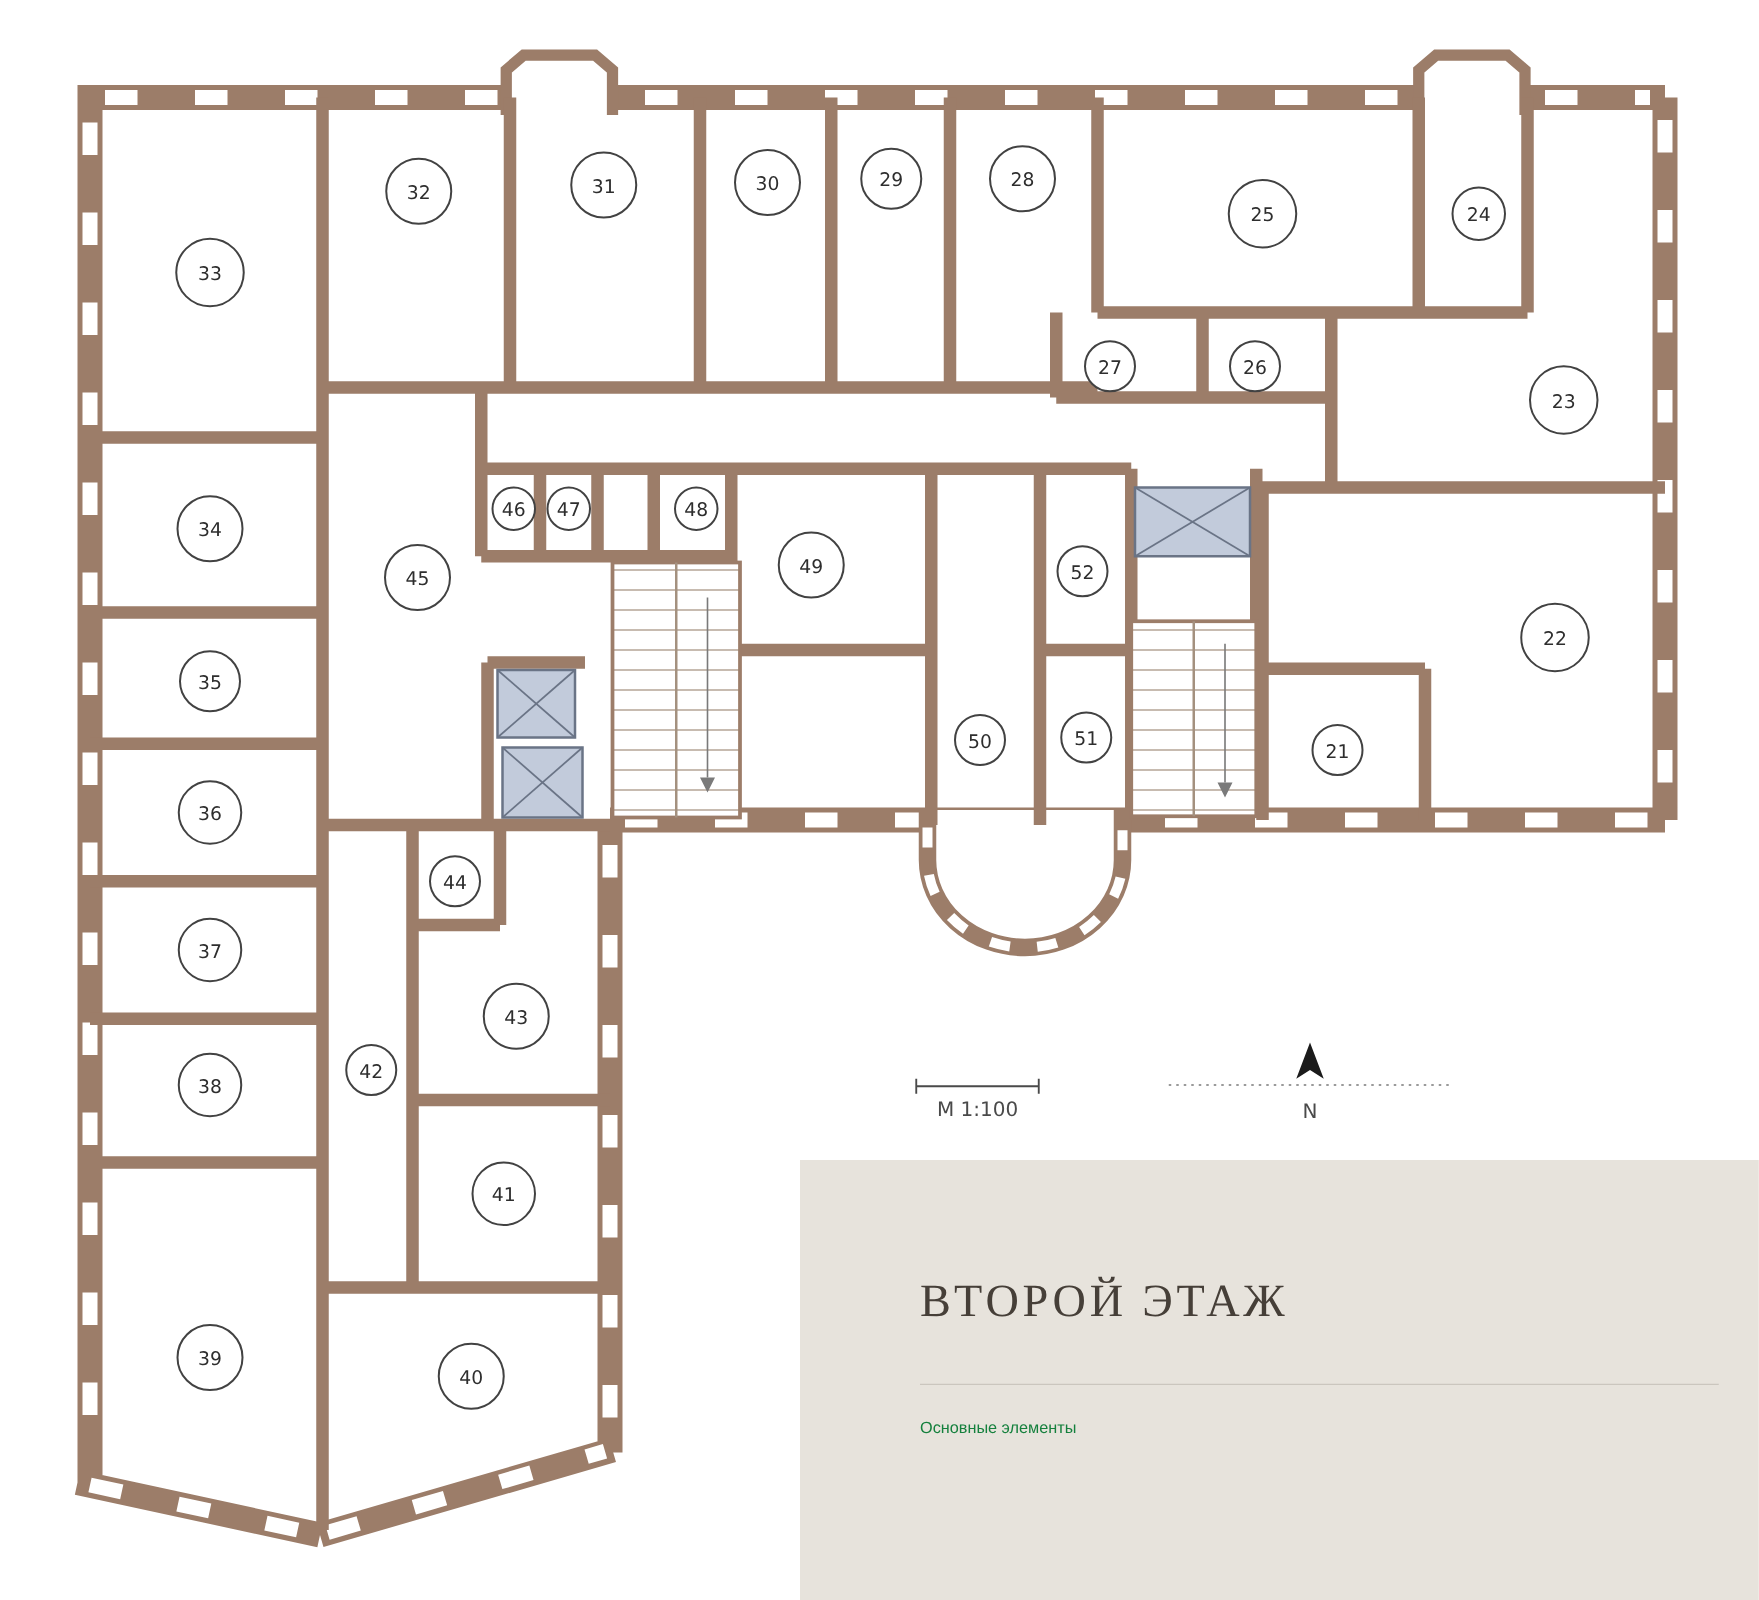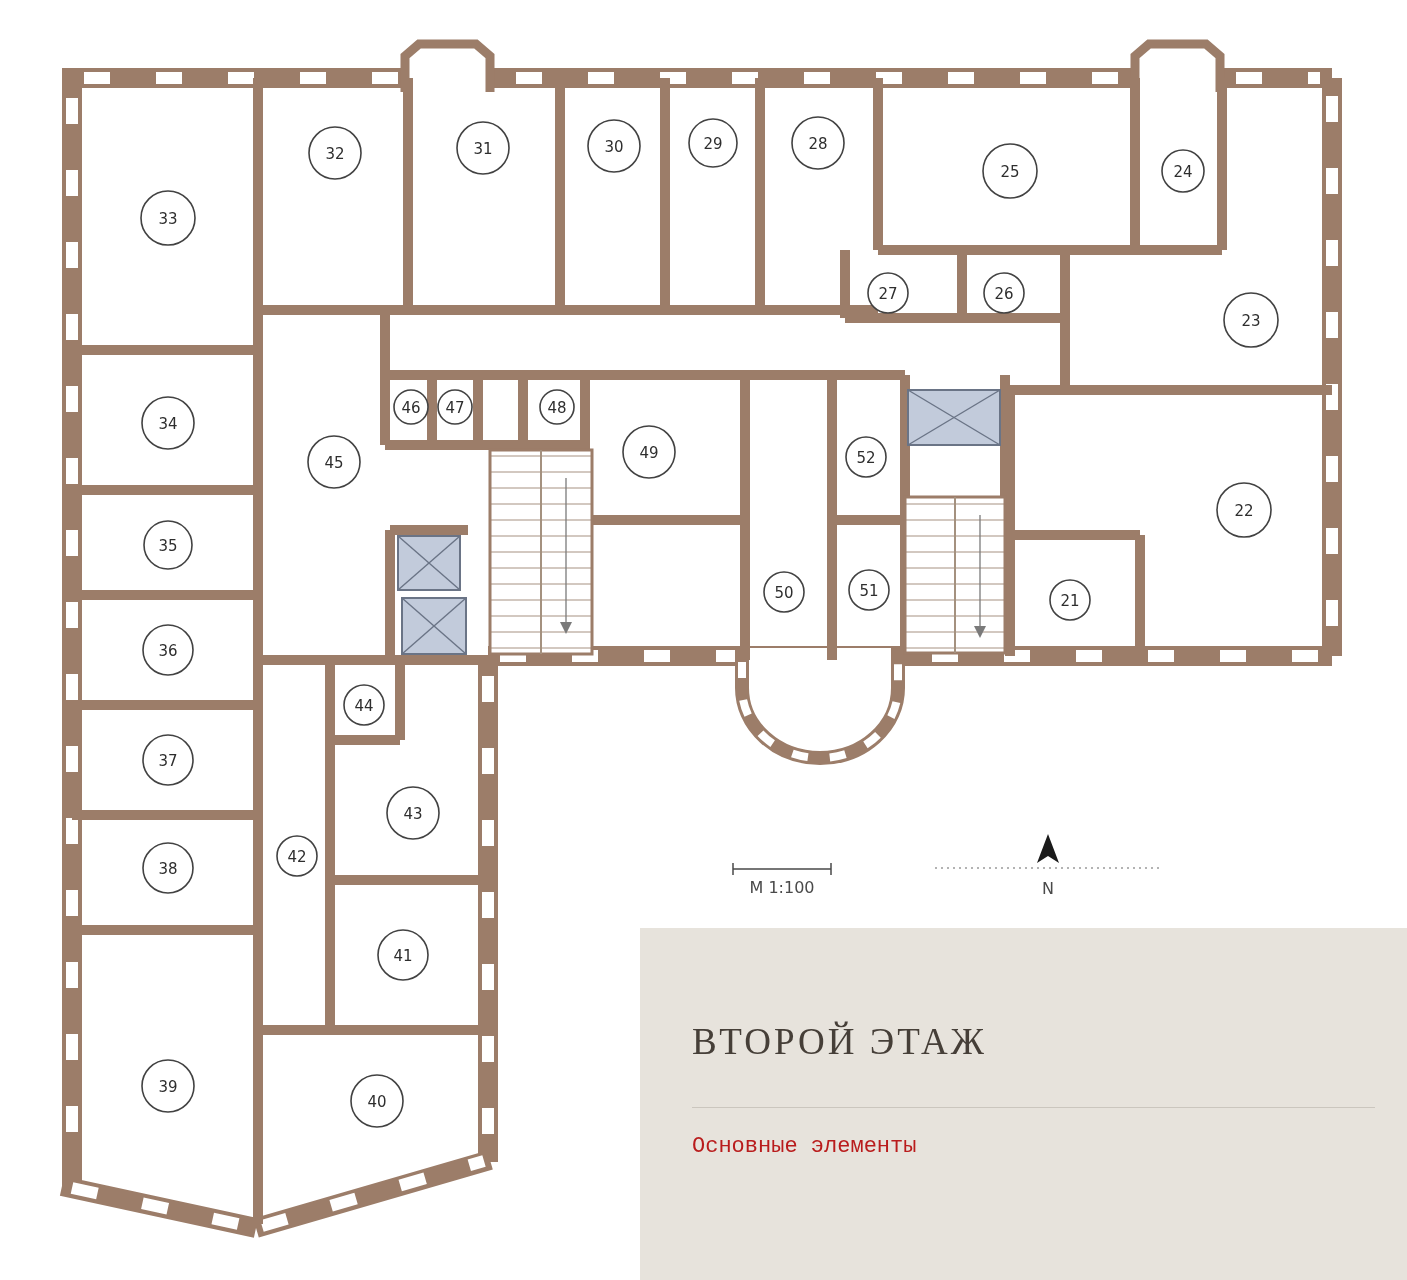--- a/index.html
+++ b/index.html
@@ -32,29 +32,29 @@
   
   .annot{font:16px "DejaVu Sans",sans-serif;fill:#4a4a4a;text-anchor:middle;}
   .scale-line{stroke:#4a4a4a;stroke-width:1.5;}
   .dotline{stroke:#9a9a9a;stroke-width:1.5;stroke-dasharray:2 4;}
   .north-arrow{fill:#1b1b1b;}
 
   
   .panel{
     position:absolute;left:640px;top:928px;width:767px;height:352px;
     background:var(--panel-bg,#e7e3dc);box-sizing:border-box;
-    padding:92px 32px 0 52px;
+    padding:92px 32px 0 96px;
   }
   .panel h1{
     margin:0;font-family:"Liberation Serif",serif;font-weight:500;
     font-size:37px;letter-spacing:3px;color:#463f38;
   }
   .rule{border-top:1px solid #cbc6be;margin-top:44px;}
   .legend-row{display:flex;justify-content:space-between;align-items:center;margin-top:26px;}
-  .legend-heading{font-size:22px;color:#b91c1c;font-family:Liberation Mono, monospace;}
+  .legend-heading{font-size:13px;color:#15803d;}
   .legend-item{display:flex;align-items:center;width:312px;cursor:pointer;}
   .legend-item-label{font-size:17px;color:#9b9b9b;white-space:nowrap;}
   .legend-line{flex:1;border-bottom:1px solid #ccc7bf;margin:0 12px;height:1px;align-self:center;}
   .legend-swatch{
     width:24px;height:24px;border-radius:50%;flex:0 0 auto;
     background:var(--elevator-fill,#c2cbdb);border:1px solid #adb6c8;box-sizing:border-box;
   }
 </style>
 </head>
 <body>

